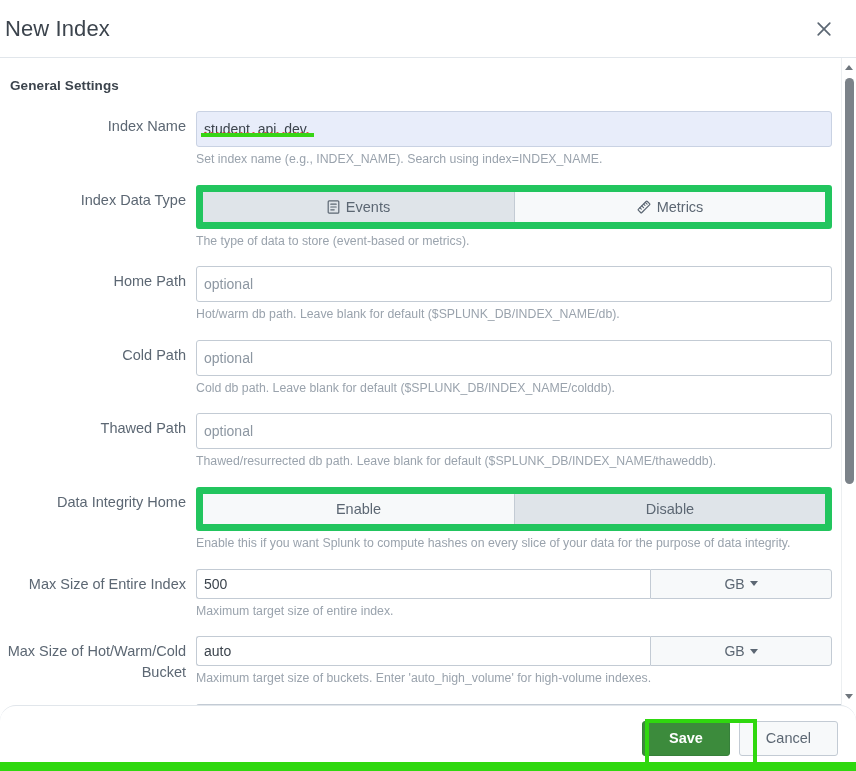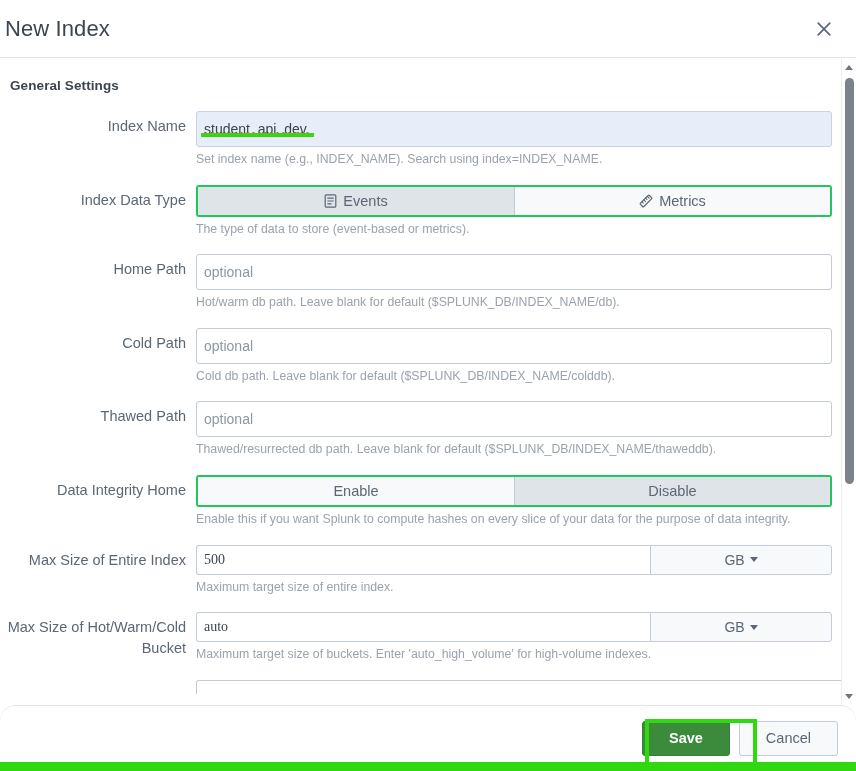--- a/index.html
+++ b/index.html
@@ -149,24 +149,24 @@
     width: 113px;
     height: 4px;
     background: #37d515;
     pointer-events: none;
   }
 
   
   .segmented {
     display: flex;
     width: 100%;
-    border: 2px solid #22c55e;
+    border: 7px solid #22c55e;
     border-radius: 3px;
     overflow: hidden;
-    height: 32px;
+    height: 44px;
   }
   .seg-btn {
     flex: 1 1 50%;
     display: flex;
     align-items: center;
     justify-content: center;
     gap: 6px;
     font-family: "Liberation Sans", sans-serif;
     font-size: 14.5px;
     color: #5c6773;
@@ -184,21 +184,20 @@
   .input-group {
     display: flex;
     width: 100%;
     height: 30px;
   }
   .input-group .text-input {
     height: 30px;
     border-radius: 3px 0 0 3px;
     border-right: none;
     flex: 1 1 auto;
-    font-family: Liberation Serif, serif;
   }
   .unit-select {
     flex: 0 0 182px;
     height: 30px;
     border: 1px solid #c3cbd4;
     border-radius: 0 3px 3px 0;
     background: #f7f9fa;
     display: flex;
     align-items: center;
     justify-content: center;

